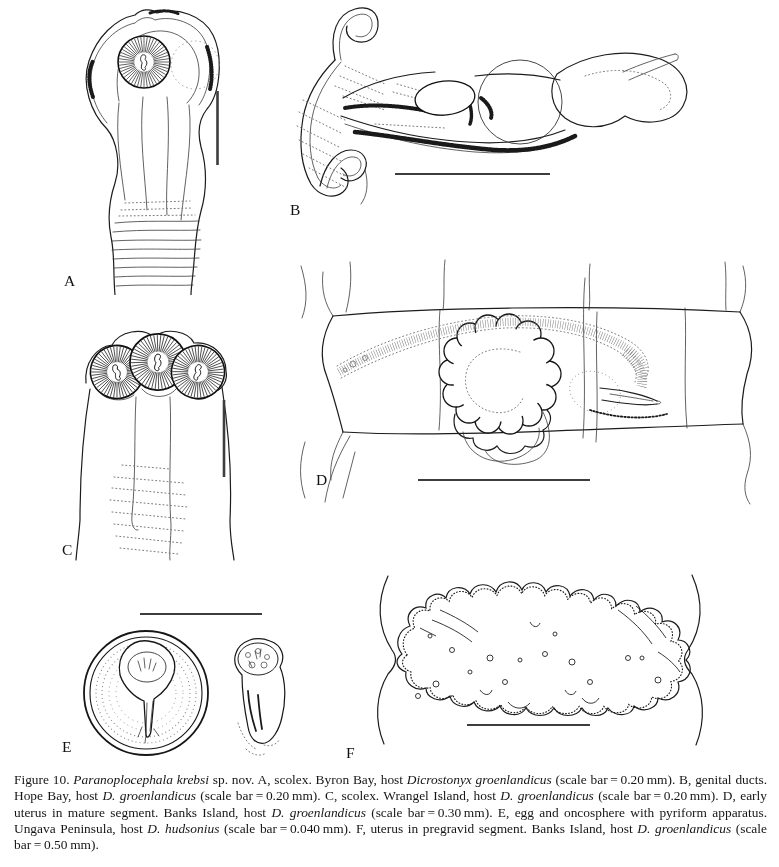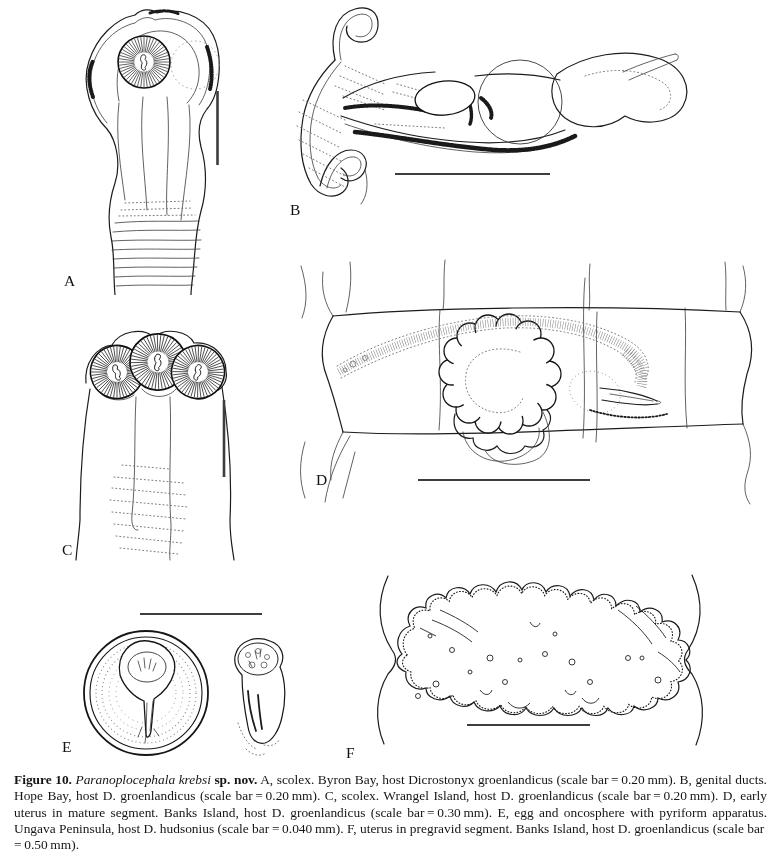--- a/index.html
+++ b/index.html
@@ -2,22 +2,22 @@
 <html><head>
 <meta charset="utf-8">
 <style>
   html,body{margin:0;padding:0;background:#fff;}
   .page{position:relative;width:779px;height:867px;background:#ffffff;overflow:hidden;
         font-family:"Liberation Serif",serif;}
   .panel{position:absolute;}
   .plabel{position:absolute;font:15.5px "Liberation Serif",serif;color:#111;}
   .caption{position:absolute;left:14px;top:772px;width:753px;
            font:13.4px/16.3px "Liberation Serif",serif;color:#151515;text-align:justify;}
-  .run-bold{font-weight:700}
-  .run-italic{}
+  .run-bold{font-weight:400}
+  .run-italic{font-style:italic}
   .run-bold-italic{font-weight:400;font-style:italic}
   svg{display:block}
   .ln{stroke:#1c1c1c;fill:none;stroke-width:1.2;stroke-linecap:round}
   .thin{stroke:#3a3a3a;fill:none;stroke-width:0.8;stroke-linecap:round}
   .dot{stroke:#7a7a7a;fill:none;stroke-width:1;stroke-dasharray:1,2.8;stroke-linecap:round}
   .dark{stroke:#1a1a1a;fill:none;stroke-linecap:round}
   .bar{stroke:#3d3d3d;stroke-linecap:butt}
 </style>
 </head>
 <body>

